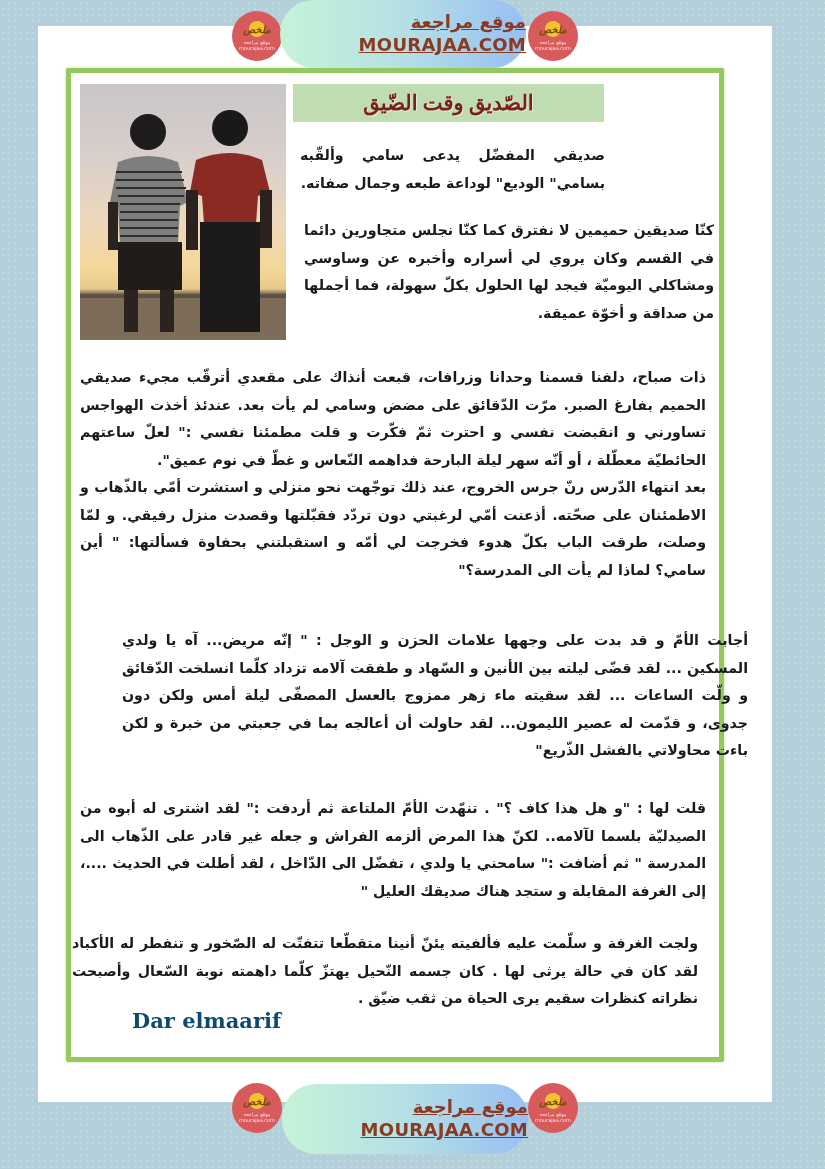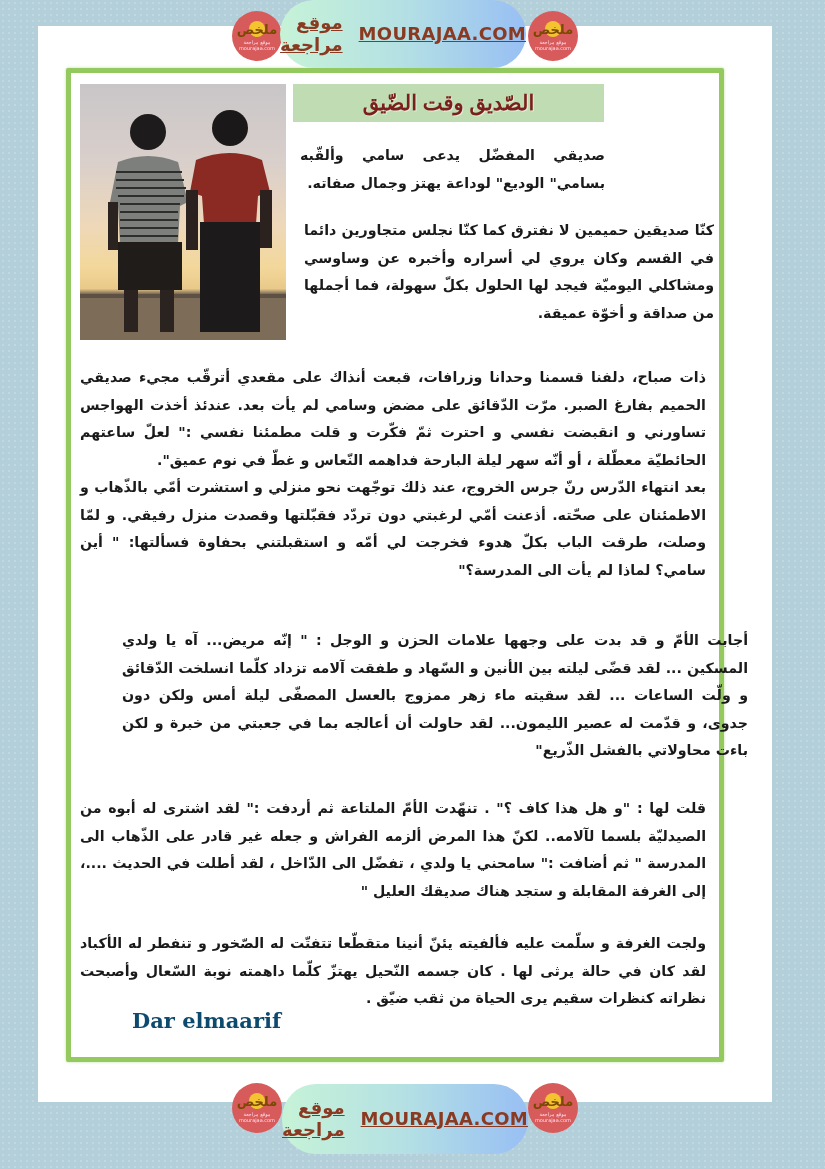--- a/index.html
+++ b/index.html
@@ -23,63 +23,63 @@
     position: absolute; left: 80px; top: 84px; width: 206px; height: 256px;
     background: linear-gradient(180deg, #c9c6c8 0%, #d9cfcb 30%, #eed8b9 55%, #f3d79a 72%, #e8c98a 80%, #7a6a55 82%, #8a7660 100%);
     overflow: hidden;
   }
   .photo svg { width: 100%; height: 100%; display: block; }
   .title-banner {
     position: absolute; left: 293px; top: 84px; width: 311px; height: 38px;
     background: #bfdcb2; display: flex; align-items: center; justify-content: center;
   }
   .title-banner span {
-    font-family: Liberation Sans, sans-serif; font-weight: bold; font-size: 21px;
+    font-family: Liberation Serif, serif; font-weight: bold; font-size: 21px;
     color: #7a1f1a; direction: rtl;
     text-shadow: 1px 1px 0 rgba(255,255,255,0.5);
   }
   .para {
     position: absolute; direction: rtl; text-align: justify;
     font-family: "DejaVu Sans", sans-serif; font-size: 14.2px; line-height: 27.5px;
     color: #1a1a1a; font-weight: bold; letter-spacing: -0.2px;
   }
   .p0 { left: 300px; top: 142px; width: 305px; }
   .p1 { left: 304px; top: 217px; width: 410px; }
   .p2 { left: 80px; top: 364px; width: 626px; }
   .p3 { left: 80px; top: 474px; width: 626px; }
   .p4 { left: 80px; top: 627px; width: 626px; margin-left: 42px; }
   .p5 { left: 80px; top: 795px; width: 626px; }
-  .p6 { left: 80px; top: 930px; width: 626px; }
+  .p6 { left: 72px; top: 930px; width: 626px; }
   .source {
     position: absolute; left: 132px; top: 1008px;
     font-family: "DejaVu Serif", serif; font-weight: bold; font-size: 21px; color: #0c4a6e;
   }
   .brand {
     position: absolute; left: 280px; width: 246px; height: 68px; border-radius: 34px;
     background: linear-gradient(90deg, #c6f3d7 0%, #b4e0e4 50%, #98bff4 100%);
-    display: flex; flex-direction: row; align-items: center; justify-content: center;
+    display: flex; flex-direction: column; align-items: flex-end; justify-content: center;
   }
   .brand.top { top: 0px; }
   .brand.bottom { top: 1084px; left: 282px; height: 70px; }
   .brand .ar {
     direction: rtl; font-weight: bold; font-size: 18px; color: #8b3a22;
     text-decoration: underline; line-height: 22px;
   }
   .brand .en {
     font-weight: bold; font-size: 18px; color: #8b3a22; text-decoration: underline;
     line-height: 24px; letter-spacing: 0.3px; margin-left: 16px;
   }
   .logo {
     position: absolute; width: 50px; height: 50px; border-radius: 50%;
     background: #d85b5b; display: flex; flex-direction: column; align-items: center; justify-content: center;
   }
   .logo .badge {
     width: 16px; height: 16px; border-radius: 50%; background: #f4c430;
     display: flex; align-items: center; justify-content: center;
-    font-size: 13px; color: #7a4a00; font-weight: bold;
+    font-size: 10px; color: #7a4a00; font-weight: bold; font-style: italic;
   }
   .logo .tiny { font-size: 5px; color: #fde; line-height: 6px; margin-top: 2px; text-align: center; }
   .logo.tl { left: 232px; top: 11px; }
   .logo.tr { left: 528px; top: 11px; }
   .logo.bl { left: 232px; top: 1083px; }
   .logo.br { left: 528px; top: 1083px; }
 </style>
 </head>
 <body>
 
@@ -128,21 +128,21 @@
     <rect x="120" y="138" width="60" height="110" fill="#1c1a1a"></rect>
     <rect x="106" y="106" width="12" height="60" fill="#2b2220"></rect>
     <rect x="180" y="106" width="12" height="58" fill="#2b2220"></rect>
   </svg>
 </div>
 
 <div class="title-banner">
   <span>الصّديق وقت الضّيق</span>
 </div>
 
-<div class="para p0">صديقي المفضّل يدعى سامي وألقّبه بسامي" الوديع" لوداعة يهتز وجمال صفاته.</div>
+<div class="para p0">صديقي المفضّل يدعى سامي وألقّبه بسامي" الوديع" لوداعة طبعه وجمال صفاته.</div>
 <div class="para p1">كنّا صديقين حميمين لا نفترق كما كنّا نجلس متجاورين دائما في القسم وكان يروي لي أسراره وأخبره عن وساوسي ومشاكلي اليوميّة فيجد لها الحلول بكلّ سهولة، فما أجملها من صداقة و أخوّة عميقة.</div>
 <div class="para p2">ذات صباح، دلفنا قسمنا وحدانا وزرافات، قبعت أنذاك على مقعدي أترقّب مجيء صديقي الحميم بفارغ الصبر. مرّت الدّقائق على مضض وسامي لم يأت بعد. عندئذ أخذت الهواجس تساورني و انقبضت نفسي و احترت ثمّ فكّرت و قلت مطمئنا نفسي :" لعلّ ساعتهم الحائطيّة معطّلة ، أو أنّه سهر ليلة البارحة فداهمه النّعاس و غطّ في نوم عميق".</div>
 <div class="para p3">بعد انتهاء الدّرس رنّ جرس الخروج، عند ذلك توجّهت نحو منزلي و استشرت أمّي بالذّهاب و الاطمئنان على صحّته. أذعنت أمّي لرغبتي دون تردّد فقبّلتها وقصدت منزل رفيقي. و لمّا وصلت، طرقت الباب بكلّ هدوء فخرجت لي أمّه و استقبلتني بحفاوة فسألتها: " أين سامي؟ لماذا لم يأت الى المدرسة؟"</div>
 <div class="para p4">أجابت الأمّ و قد بدت على وجهها علامات الحزن و الوجل : " إنّه مريض... آه يا ولدي المسكين ... لقد قضّى ليلته بين الأنين و السّهاد و طفقت آلامه تزداد كلّما انسلخت الدّقائق و ولّت الساعات ... لقد سقيته ماء زهر ممزوج بالعسل المصفّى ليلة أمس ولكن دون جدوى، و قدّمت له عصير الليمون... لقد حاولت أن أعالجه بما في جعبتي من خبرة و لكن باءت محاولاتي بالفشل الذّريع"</div>
 <div class="para p5">قلت لها : "و هل هذا كاف ؟" . تنهّدت الأمّ الملتاعة ثم أردفت :" لقد اشترى له أبوه من الصيدليّة بلسما لآلامه.. لكنّ هذا المرض ألزمه الفراش و جعله غير قادر على الذّهاب الى المدرسة " ثم أضافت :" سامحني يا ولدي ، تفضّل الى الدّاخل ، لقد أطلت في الحديث ....، إلى الغرفة المقابلة و ستجد هناك صديقك العليل "</div>
 <div class="para p6">ولجت الغرفة و سلّمت عليه فألفيته يئنّ أنينا متقطّعا تتفتّت له الصّخور و تنفطر له الأكباد لقد كان في حالة يرثى لها . كان جسمه النّحيل يهتزّ كلّما داهمته نوبة السّعال وأصبحت نظراته كنظرات سقيم يرى الحياة من ثقب ضيّق .</div>
 
 <div class="source">Dar elmaarif</div>
 
 <div class="logo bl">

